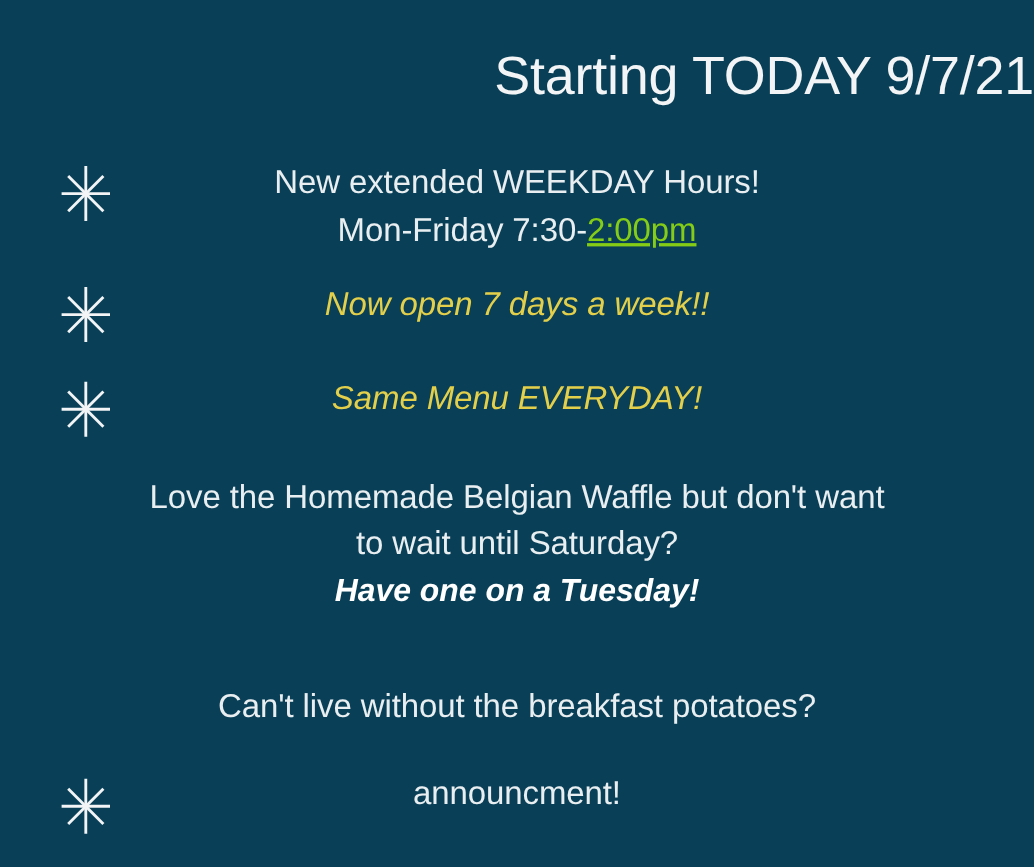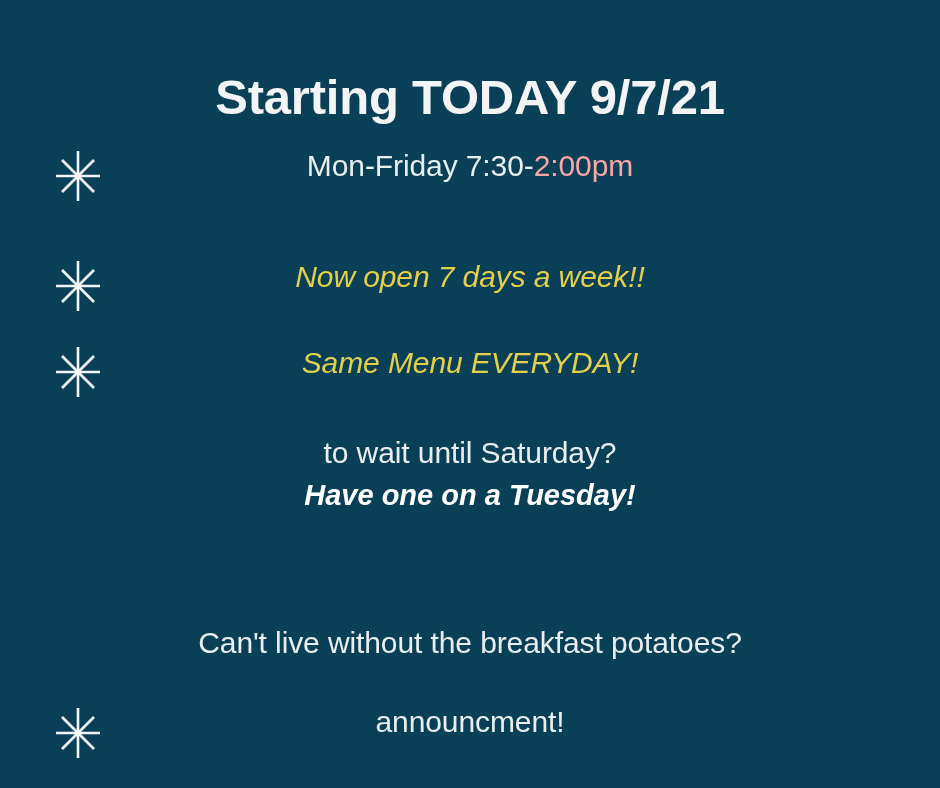--- a/index.html
+++ b/index.html
@@ -23,29 +23,28 @@
     box-sizing: border-box;
     overflow: hidden;
   }
 
   
   .title {
     position: absolute;
     top: 44px;
     left: 0;
     width: 940px;
-    text-align: center;
+    text-align: right;
     color: #F2F4F5;
     font-size: 49px;
     line-height: 1.06;
-    font-weight: 700;
+    font-weight: 400;
     letter-spacing: -0.2px;
     font-stretch: condensed;
     white-space: nowrap;
-    margin-top: 28px;
   }
 
   
   .row {
     position: absolute;
     left: 0;
     width: 940px;
   }
   .bullet {
     position: absolute;
@@ -62,21 +61,21 @@
     text-align: center;
     color: #E9EEF0;
     font-size: 30px;
     line-height: 44px;
     font-weight: 400;
     font-stretch: condensed;
     letter-spacing: -0.1px;
   }
 
   .gold      { color: #E3CF4A; font-style: italic; }
-  .gold-warm { color: #fca5a5; }
+  .gold-warm { color: #84cc16; text-decoration: underline; }
 
   
   .para {
     position: absolute;
     left: 0;
     width: 940px;
     text-align: center;
     color: #E9EEF0;
     font-size: 30px;
     line-height: 42px;
@@ -126,20 +125,21 @@
       <svg viewBox="0 0 56 56" aria-hidden="true">
         <g stroke="#F2F4F5" stroke-width="2.6" stroke-linecap="butt">
           <line x1="28" y1="3" x2="28" y2="53"></line>
           <line x1="6" y1="28" x2="50" y2="28"></line>
           <line x1="12" y1="12" x2="44" y2="44"></line>
           <line x1="44" y1="12" x2="12" y2="44"></line>
         </g>
       </svg>
     </span>
     <div class="rowtext">
+      <div>New extended WEEKDAY Hours!</div>
       <div><span>Mon-Friday 7:30-</span><span class="gold-warm">2:00pm</span></div>
     </div>
   </div>
 
   <div class="row" id="row-sevendays">
     <span class="bullet">
       <svg viewBox="0 0 56 56" aria-hidden="true">
         <g stroke="#F2F4F5" stroke-width="2.6" stroke-linecap="butt">
           <line x1="28" y1="3" x2="28" y2="53"></line>
           <line x1="6" y1="28" x2="50" y2="28"></line>
@@ -159,20 +159,21 @@
           <line x1="6" y1="28" x2="50" y2="28"></line>
           <line x1="12" y1="12" x2="44" y2="44"></line>
           <line x1="44" y1="12" x2="12" y2="44"></line>
         </g>
       </svg>
     </span>
     <div class="rowtext gold">Same Menu EVERYDAY!</div>
   </div>
 
   <div class="para" id="para-waffle">
+    <div>Love the Homemade Belgian Waffle but don't want</div>
     <div>to wait until Saturday?</div>
     <span class="emph">Have one on a Tuesday!</span>
   </div>
 
   <div class="para" id="para-potatoes">
     <div>Can't live without the breakfast potatoes?</div>
   </div>
 
   <div class="row" id="row-popup">
     <span class="bullet">

